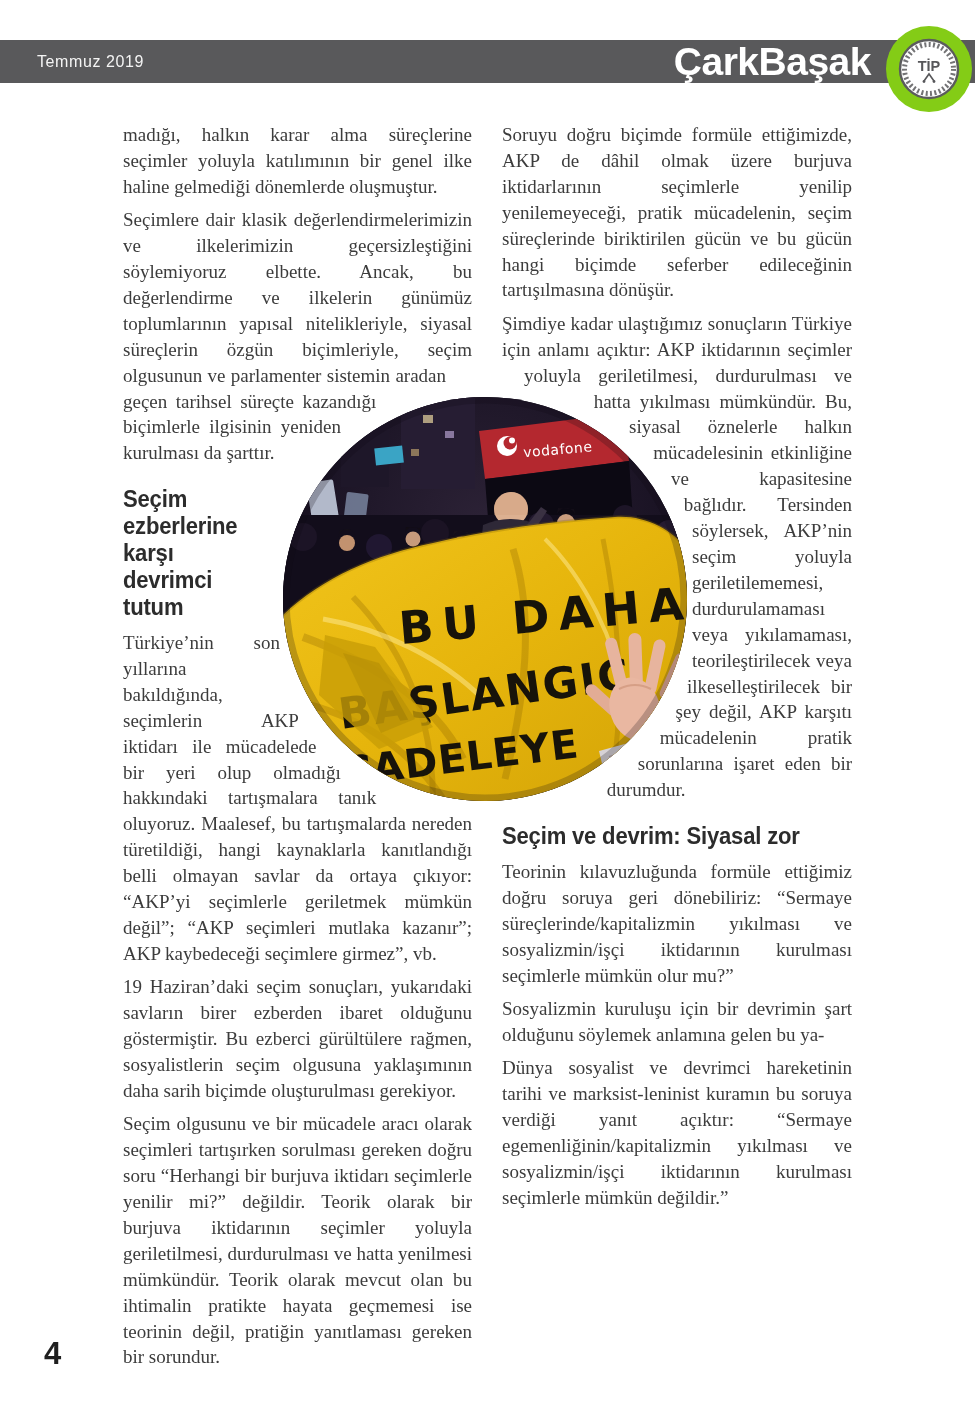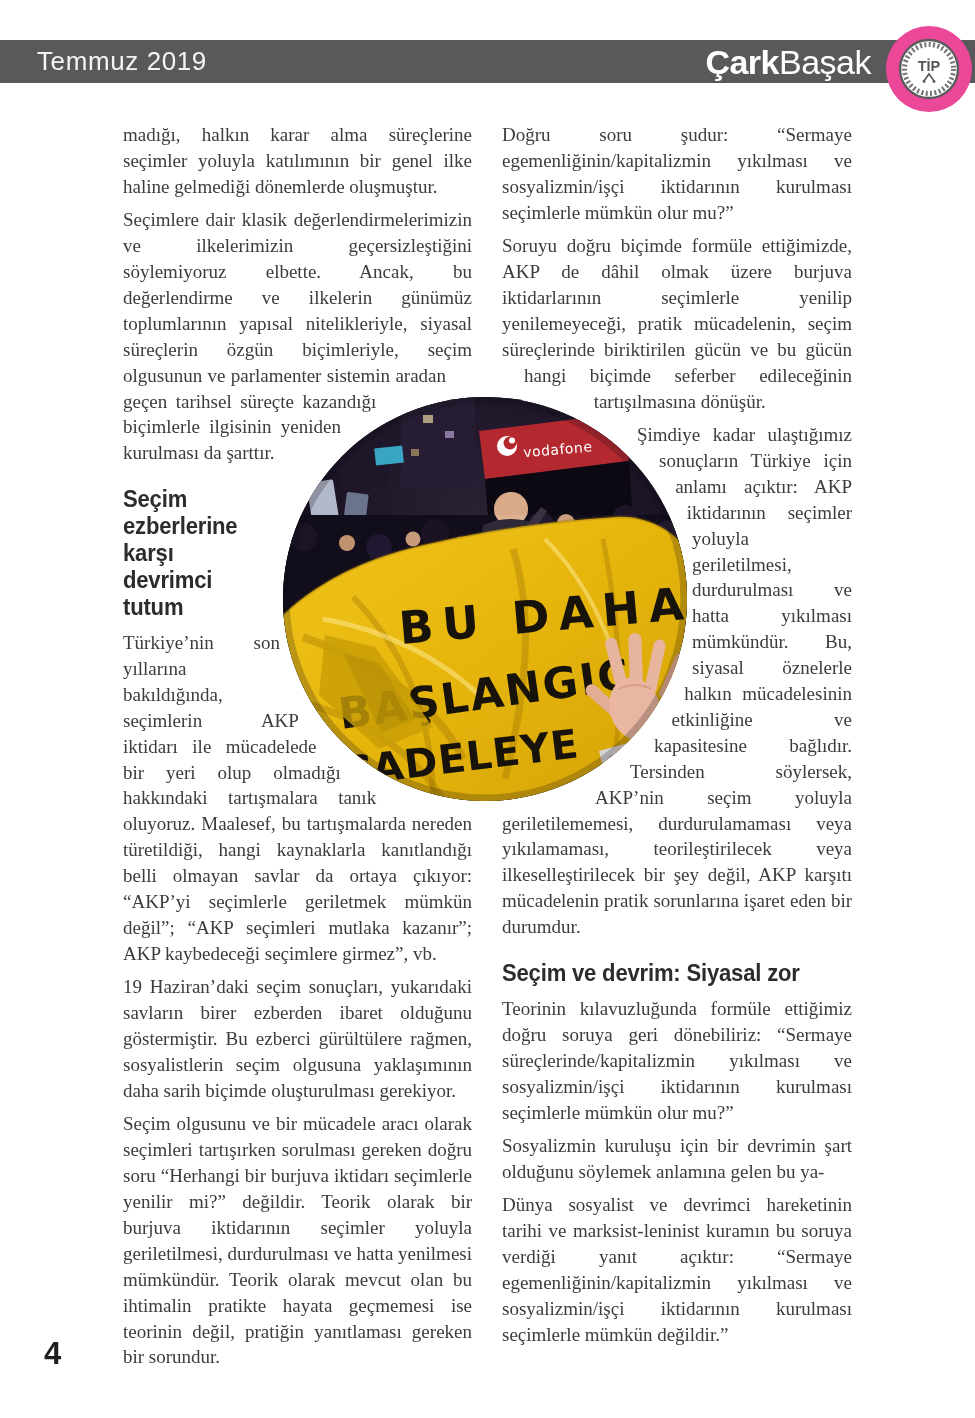--- a/index.html
+++ b/index.html
@@ -3,27 +3,27 @@
 <meta charset="utf-8">
 <title>ÇarkBaşak – Temmuz 2019</title>
 <style>
   html,body{margin:0;padding:0;}
   body{width:975px;height:1418px;background:#ffffff;overflow:hidden;position:relative;}
   .page{position:relative;width:975px;height:1418px;background:#ffffff;}
 
   
   .topbar{position:absolute;left:0;top:40px;width:975px;height:43px;background:#59595b;}
   .issue-date{position:absolute;left:37px;top:0;height:43px;display:flex;align-items:center;
-      font-family:"Liberation Sans",sans-serif;font-size:26px;color:#f4f4f4;letter-spacing:.6px;}
+      font-family:"Liberation Sans",sans-serif;font-size:16px;color:#f4f4f4;letter-spacing:.6px;}
   .brand{position:absolute;right:104px;top:-2px;height:47px;display:flex;align-items:center;
-      font-family:"Liberation Sans",sans-serif;color:#ffffff;font-size:34px;line-height:1;}
+      font-family:"Liberation Sans",sans-serif;color:#ffffff;font-size:39px;line-height:1;}
   .brand-bold{font-weight:700;letter-spacing:-.5px;}
-  .brand-light{font-weight:400;letter-spacing:-.5px;text-align:center;}
+  .brand-light{font-weight:700;letter-spacing:-.5px;text-align:center;}
   .logo-circle{position:absolute;left:886px;top:26px;width:86px;height:86px;border-radius:50%;
-      background:#ec4899;display:flex;align-items:center;justify-content:center;}
+      background:#84cc16;display:flex;align-items:center;justify-content:center;}
 
   
   .columns{position:absolute;left:123px;top:122px;width:729px;display:flex;gap:30px;}
   .col{font-family:"Liberation Serif","DejaVu Serif",serif;font-size:19px;line-height:25.9px;
       color:#3c3c3c;text-align:justify;}
   .col-left{width:349px;}
   .col-right{width:350px;}
   .col p{margin:0 0 7.5px 0;}
   .shape-left{float:right;width:192px;height:679px;shape-outside:circle(215px at 205px 478px);}
   .shape-right{float:left;width:190px;height:679px;shape-outside:circle(215px at -17px 478px);}
@@ -184,21 +184,20 @@
       <p>madığı, halkın karar alma süreçlerine seçimler yoluyla katılımının bir genel ilke haline gelmediği dönemlerde oluşmuştur.</p>
       <p>Seçimlere dair klasik değerlendirmelerimizin ve ilkelerimizin geçersizleştiğini söylemiyoruz elbette. Ancak, bu değerlendirme ve ilkelerin günümüz toplumlarının yapısal nitelikleriyle, siyasal süreçlerin özgün biçimleriyle, seçim olgusunun ve parlamenter sistemin aradan geçen tarihsel süreçte kazandığı biçimlerle ilgisinin yeniden kurulması da şarttır.</p>
       <h2 class="subhead">Seçim ezberlerine karşı devrimci tutum</h2>
       <p>Türkiye’nin son yıllarına bakıldığında, seçimlerin AKP iktidarı ile mücadelede bir yeri olup olmadığı hakkındaki tartışmalara tanık oluyoruz. Maalesef, bu tartışmalarda nereden türetildiği, hangi kaynaklarla kanıtlandığı belli olmayan savlar da ortaya çıkıyor: “AKP’yi seçimlerle geriletmek mümkün değil”; “AKP seçimleri mutlaka kazanır”; AKP kaybedeceği seçimlere girmez”, vb.</p>
       <p>19 Haziran’daki seçim sonuçları, yukarıdaki savların birer ezberden ibaret olduğunu göstermiştir. Bu ezberci gürültülere rağmen, sosyalistlerin seçim olgusuna yaklaşımının daha sarih biçimde oluşturulması gerekiyor.</p>
       <p>Seçim olgusunu ve bir mücadele aracı olarak seçimleri tartışırken sorulması gereken doğru soru “Herhangi bir burjuva iktidarı seçimlerle yenilir mi?” değildir. Teorik olarak bir burjuva iktidarının seçimler yoluyla geriletilmesi, durdurulması ve hatta yenilmesi mümkündür. Teorik olarak mevcut olan bu ihtimalin pratikte hayata geçmemesi ise teorinin değil, pratiğin yanıtlaması gereken bir sorundur.</p>
     </section>
 
     <section class="col col-right">
       <div class="shape shape-right"></div>
-      <p>Doğru soru şudur: “Sermaye egemenliğinin/kapitalizmin yıkılması ve sosyalizmin/işçi iktidarının kurulması seçimlerle mümkün olur mu?”</p>
       <p>Soruyu doğru biçimde formüle ettiğimizde, AKP de dâhil olmak üzere burjuva iktidarlarının seçimlerle yenilip yenilemeyeceği, pratik mücadelenin, seçim süreçlerinde biriktirilen gücün ve bu gücün hangi biçimde seferber edileceğinin tartışılmasına dönüşür.</p>
       <p>Şimdiye kadar ulaştığımız sonuçların Türkiye için anlamı açıktır: AKP iktidarının seçimler yoluyla geriletilmesi, durdurulması ve hatta yıkılması mümkündür. Bu, siyasal öznelerle halkın mücadelesinin etkinliğine ve kapasitesine bağlıdır. Tersinden söylersek, AKP’nin seçim yoluyla geriletilememesi, durdurulamaması veya yıkılamaması, teorileştirilecek veya ilkeselleştirilecek bir şey değil, AKP karşıtı mücadelenin pratik sorunlarına işaret eden bir durumdur.</p>
       <h2 class="subhead">Seçim ve devrim: Siyasal zor</h2>
       <p>Teorinin kılavuzluğunda formüle ettiğimiz doğru soruya geri dönebiliriz: “Sermaye süreçlerinde/kapitalizmin yıkılması ve sosyalizmin/işçi iktidarının kurulması seçimlerle mümkün olur mu?”</p>
       <p>Sosyalizmin kuruluşu için bir devrimin şart olduğunu söylemek anlamına gelen bu ya-</p>
       <p>Dünya sosyalist ve devrimci hareketinin tarihi ve marksist-leninist kuramın bu soruya verdiği yanıt açıktır: “Sermaye egemenliğinin/kapitalizmin yıkılması ve sosyalizmin/işçi iktidarının kurulması seçimlerle mümkün değildir.”</p>
     </section>
 
   </main>
 

